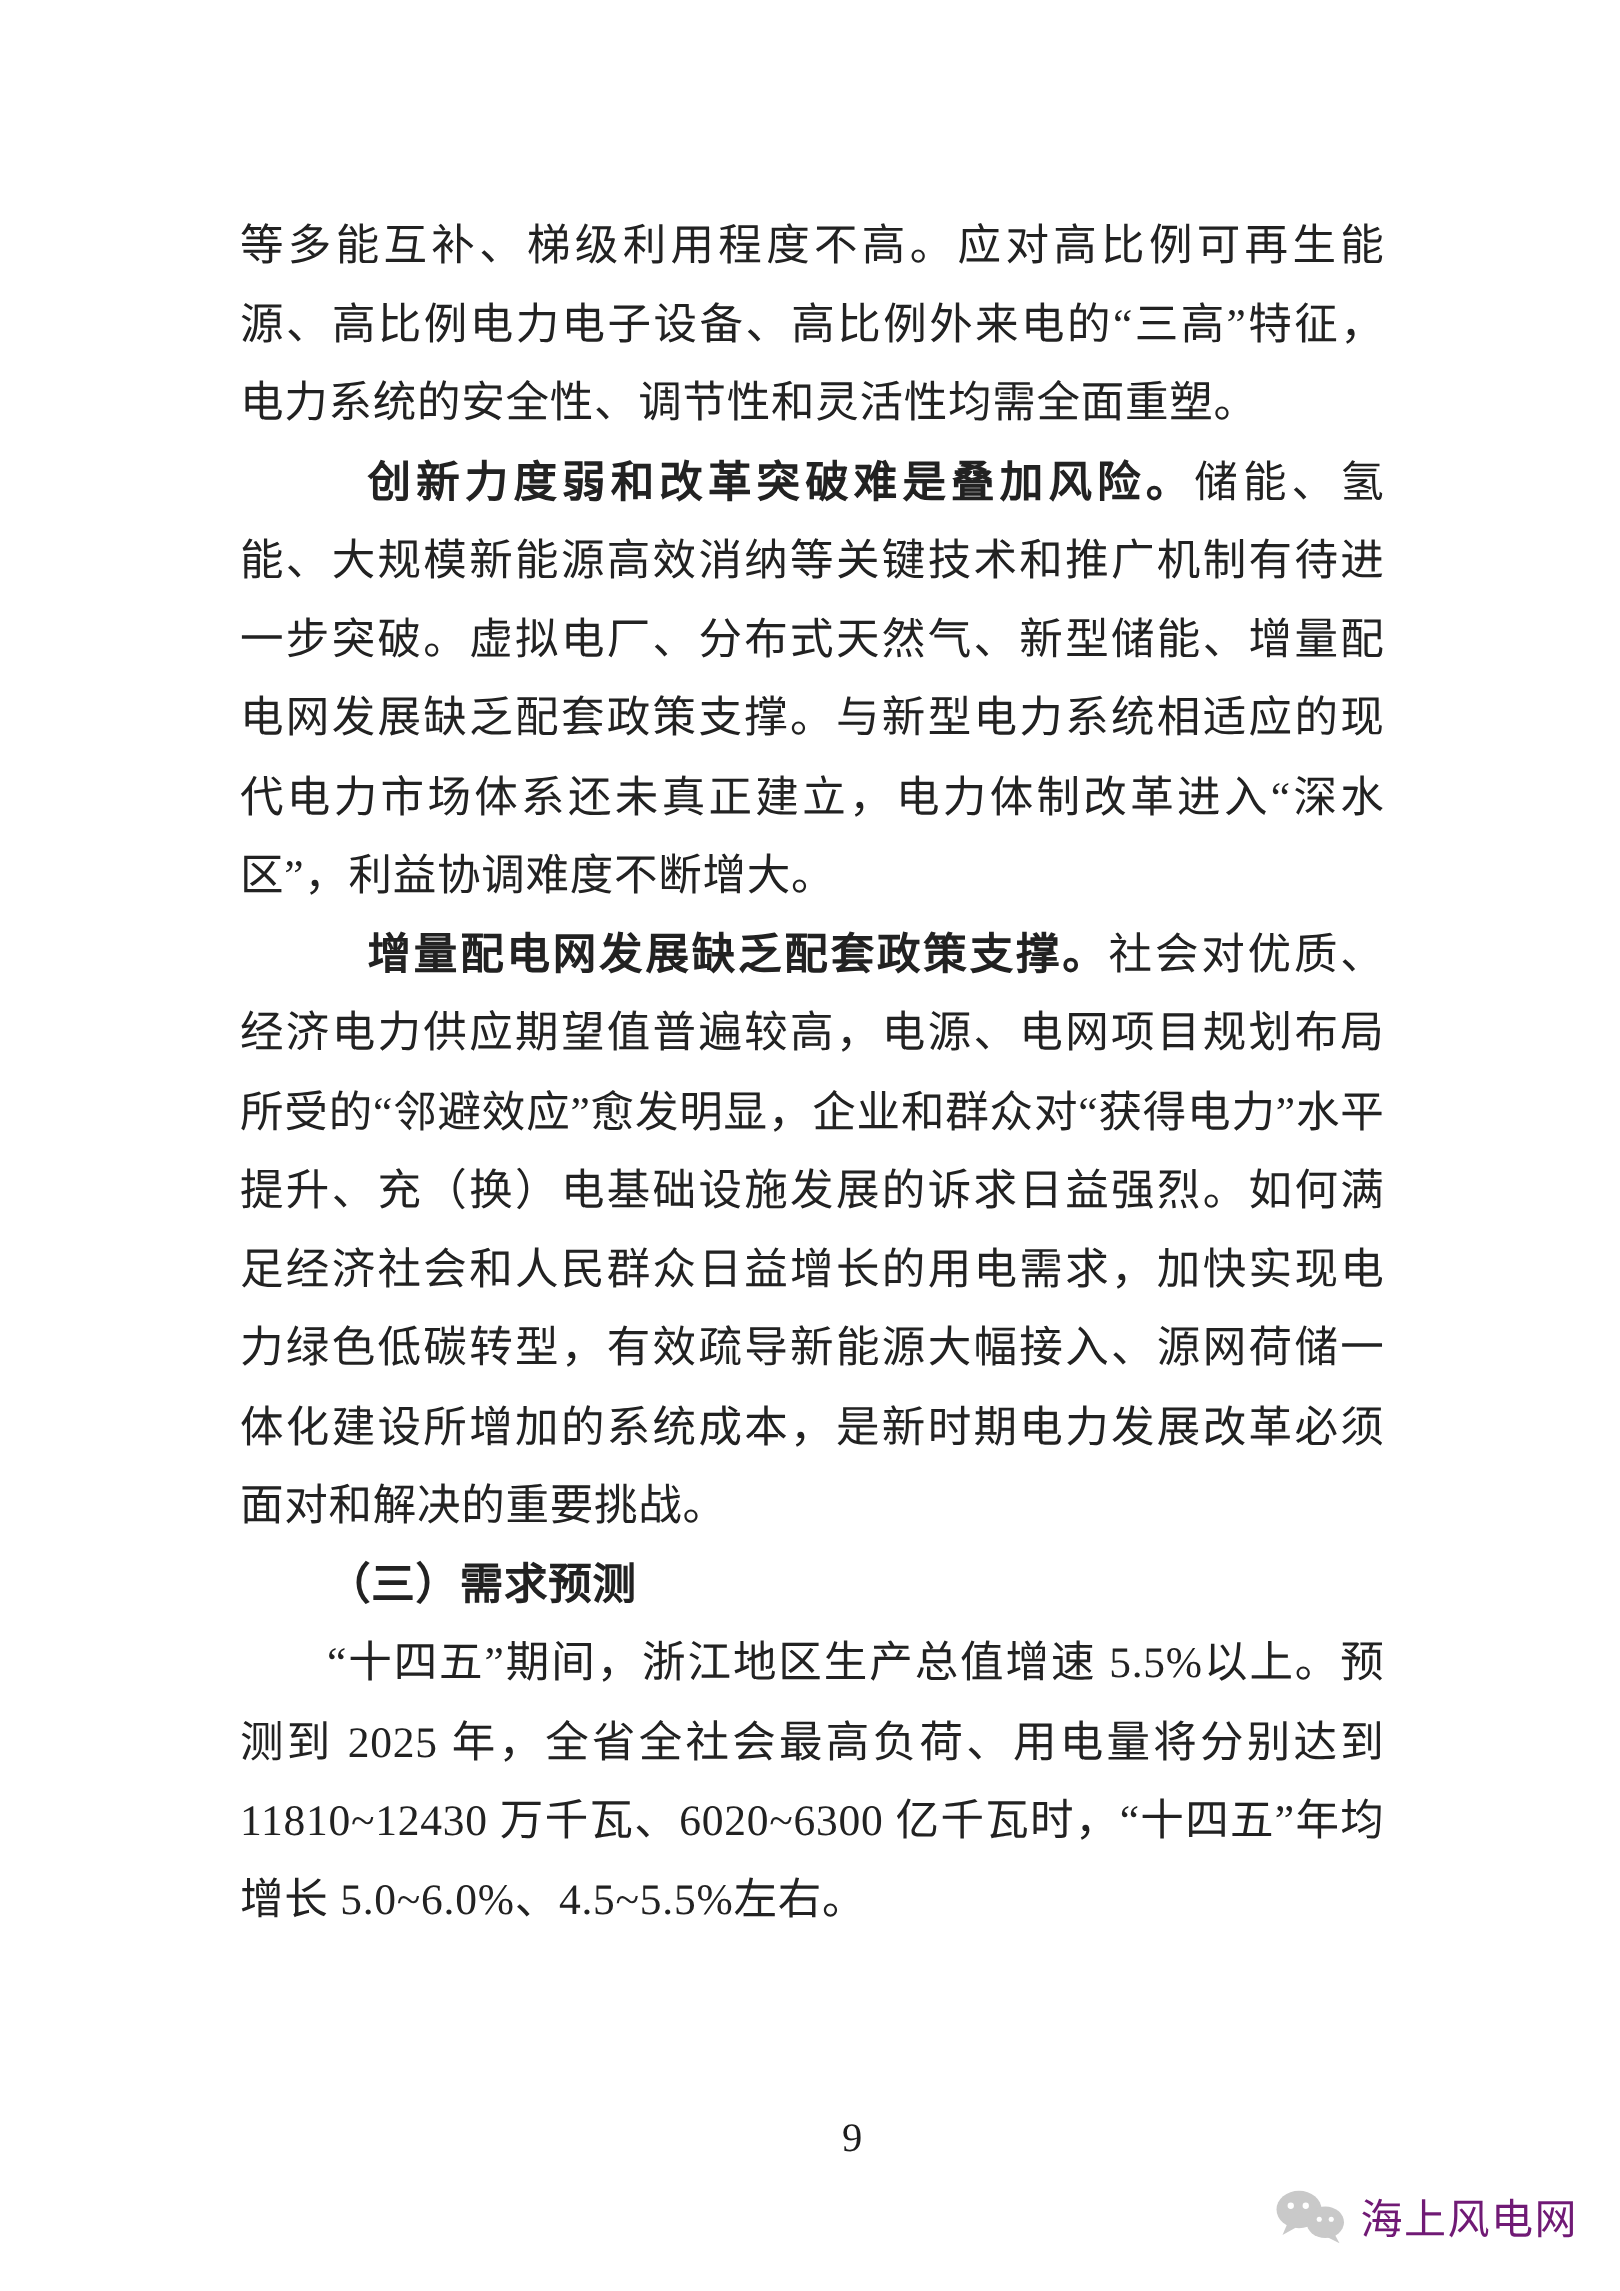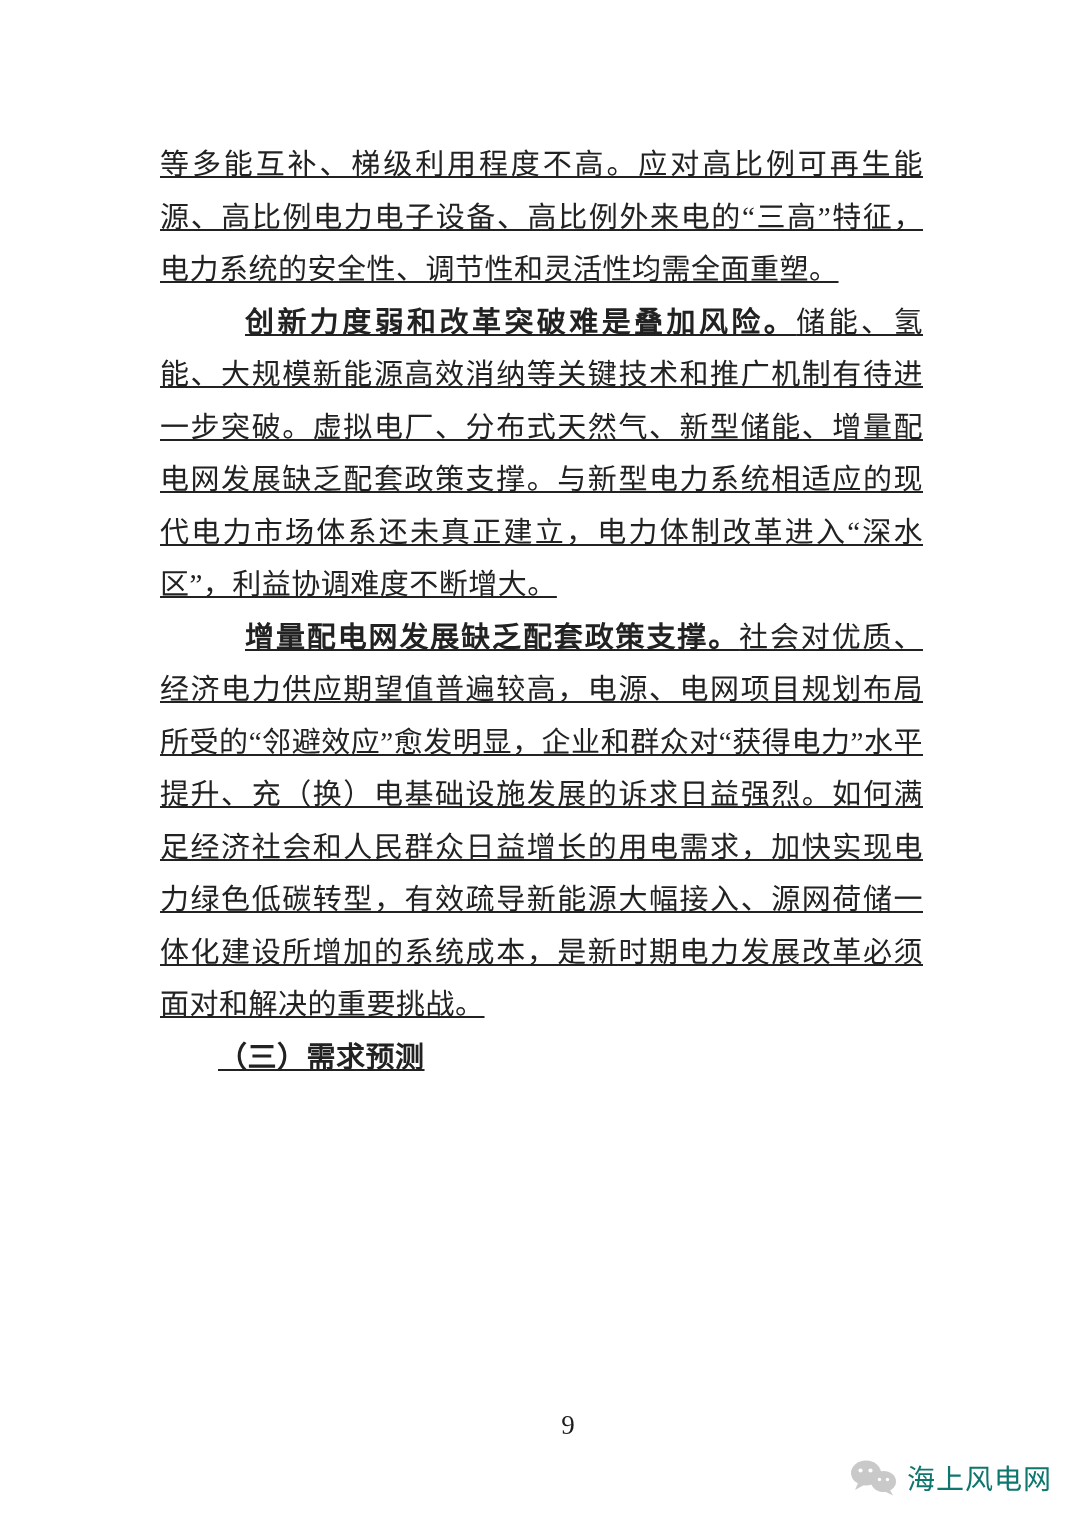--- a/index.html
+++ b/index.html
@@ -20,21 +20,20 @@
     position: absolute;
     left: 160px;
     top: 0;
     width: 763px;
     padding-top: 138px;
     font-size: 29px;
     line-height: 52.5px;
     text-align: justify;
     text-justify: inter-character;
     letter-spacing: 0.5px;
-    text-decoration: underline;
   }
   .para {
     margin: 0;
     text-indent: 2em;
   }
   .para.continuation {
     text-indent: 0;
   }
   .lead {
     font-weight: 700;
@@ -57,21 +56,21 @@
     color: #1d1d1d;
     transform: translateX(28px);
   }
   .watermark {
     position: absolute;
     right: 28px;
     bottom: 30px;
     display: flex;
     align-items: center;
     gap: 9px;
-    color: #0f766e;
+    color: #701a75;
     font-size: 28px;
     letter-spacing: 1px;
     user-select: none;
   }
   .wm-icon {
     display: inline-flex;
     width: 48px;
     height: 38px;
   }
 </style>
@@ -89,20 +88,23 @@
     <p class="para">
       <span class="lead">创新力度弱和改革突破难是叠加风险。</span><span>储能、氢能、大规模新能源高效消纳等关键技术和推广机制有待进一步突破。虚拟电厂、分布式天然气、新型储能、增量配电网发展缺乏配套政策支撑。与新型电力系统相适应的现代电力市场体系还未真正建立，电力体制改革进入“深水区”，利益协调难度不断增大。</span>
     </p>
 
     <p class="para">
       <span class="lead">增量配电网发展缺乏配套政策支撑。</span><span>社会对优质、经济电力供应期望值普遍较高，电源、电网项目规划布局所受的“邻避效应”愈发明显，企业和群众对“获得电力”水平提升、充（换）电基础设施发展的诉求日益强烈。如何满足经济社会和人民群众日益增长的用电需求，加快实现电力绿色低碳转型，有效疏导新能源大幅接入、源网荷储一体化建设所增加的系统成本，是新时期电力发展改革必须面对和解决的重要挑战。</span>
     </p>
 
     <h3 class="heading">（三）需求预测</h3>
 
+    <p class="para">
+      <span>“十四五”期间，浙江地区生产总值增速 5.5%以上。预测到 2025 年，全省全社会最高负荷、用电量将分别达到 11810~12430 万千瓦、6020~6300 亿千瓦时，“十四五”年均增长 5.0~6.0%、4.5~5.5%左右。</span>
+    </p>
 
   </div>
 
   <div class="page-number">9</div>
 
   <div class="watermark">
     <span class="wm-icon">
       <svg viewBox="0 0 48 38" width="48" height="38" xmlns="http://www.w3.org/2000/svg" aria-hidden="true">
 
         <g fill="#c9c9c9">

